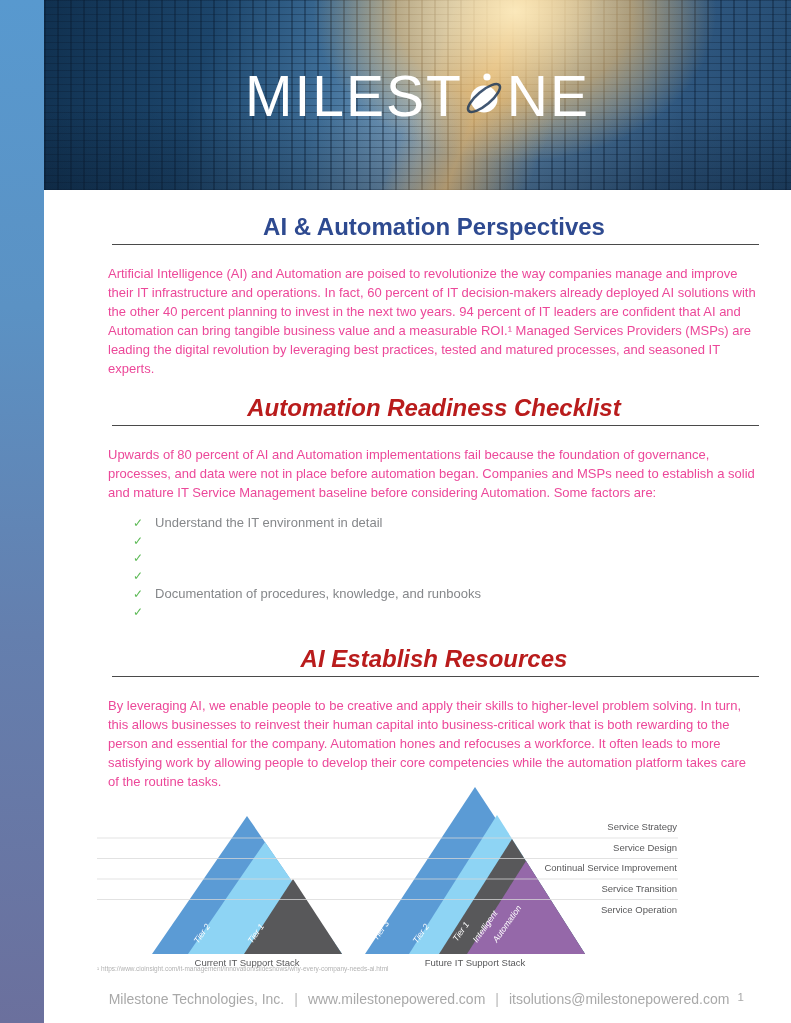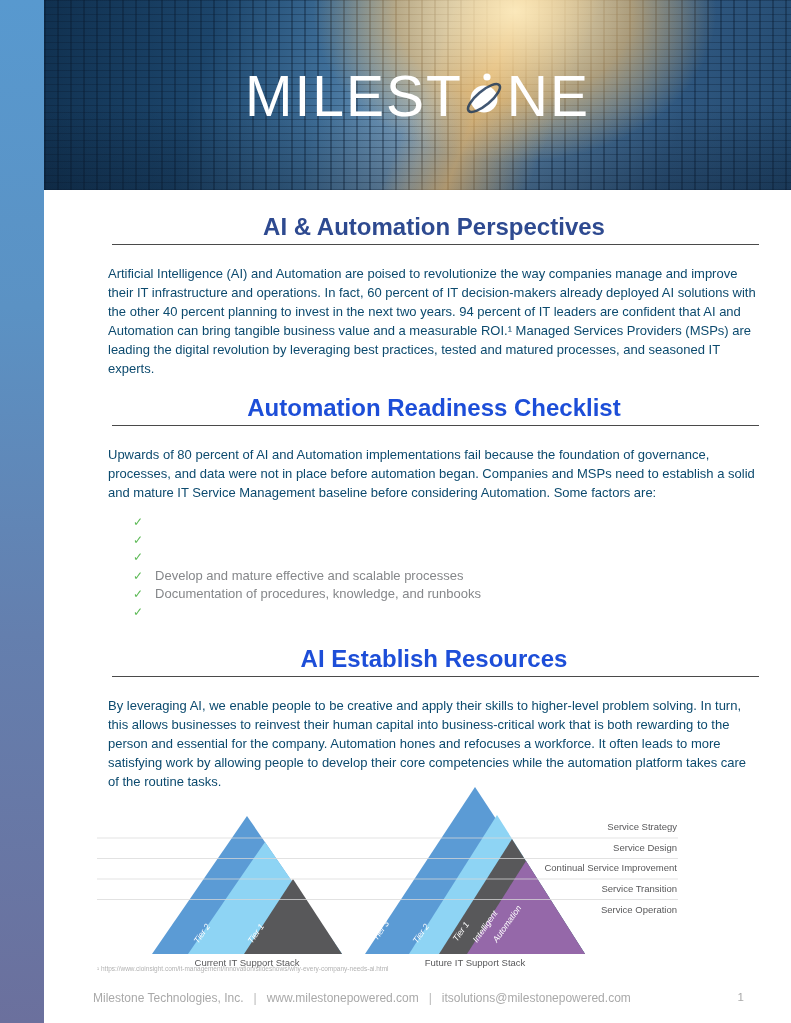--- a/index.html
+++ b/index.html
@@ -30,47 +30,47 @@
   }
   .logo .logo-o{margin:0 1px;}
   
   .content{position:absolute;left:93px;top:190px;width:652px;margin-left:15px;}
   h1{
     margin:24px 0 0 0;text-align:center;
     font-size:24px;font-weight:bold;color:#2e4a90;line-height:26px;
   }
   h2{
     margin:17px 0 0 0;text-align:center;
-    font-size:24px;font-weight:bold;color:#1d4ed8;line-height:26px;
+    font-size:24px;font-weight:bold;color:#b91c1c;line-height:26px;font-style:italic;
   }
   h2.second{margin-top:25px;}
   .rule{height:1px;background:#4a4a4a;margin:4px 0 0 4px;width:647px;}
   p.body{
-    margin:19px 0 0 0;font-size:13px;line-height:19px;color:#0c4a6e;width:652px;
+    margin:19px 0 0 0;font-size:13px;line-height:19px;color:#ec4899;width:652px;
   }
   ul.checklist{
     list-style:none;margin:12px 0 0 0;padding:0 0 0 25px;
   }
   ul.checklist li{
     display:flex;align-items:baseline;gap:12px;
     font-size:13px;line-height:17.5px;color:#85878a;
   }
   ul.checklist .check{color:#5fbb58;font-size:12px;}
   
   .diagram{position:absolute;left:0;top:780px;width:791px;height:195px;}
   .diagram text{font-family:"Liberation Sans",sans-serif;}
   .svc-label{font-size:9.5px;fill:#58585a;}
   .tier-label{font-size:8.5px;fill:#ffffff;font-style:italic;}
   .cap-label{font-size:9.5px;fill:#58585a;}
   .footnote{
     position:absolute;left:97px;top:965px;font-size:6.5px;color:#b2b2b2;
   }
   .footer{
-    position:absolute;left:93px;top:991px;width:652px;text-align:left;
-    font-size:12px;color:#a9a9a9;
+    position:absolute;left:93px;top:991px;width:652px;text-align:center;
+    font-size:14px;color:#a9a9a9;
   }
   .footer .sep{padding:0 10px;color:#b8b8b8;}
   .pagenum{
     position:absolute;right:47px;top:991px;font-size:11.5px;color:#a9a9a9;
   }
 </style>
 </head>
 <body>
 
 <div class="page">
@@ -94,30 +94,30 @@
     <div class="rule"></div>
     <p class="body">Artificial Intelligence (AI) and Automation are poised to revolutionize the way companies manage and improve their IT infrastructure and operations. In fact, 60 percent of IT decision-makers already deployed AI solutions with the other 40 percent planning to invest in the next two years. 94 percent of IT leaders are confident that AI and Automation can bring tangible business value and a measurable ROI.¹ Managed Services Providers (MSPs) are leading the digital revolution by leveraging best practices, tested and matured processes, and seasoned IT experts.</p>
 
     <h2>Automation Readiness Checklist</h2>
     <div class="rule"></div>
     <p class="body">Upwards of 80 percent of AI and Automation implementations fail because the foundation of governance, processes, and data were not in place before automation began. Companies and MSPs need to establish a solid and mature IT Service Management baseline before considering Automation. Some factors are:</p>
 
     <ul class="checklist">
       <li>
         <span class="check">✓</span>
+        <span>Understand the IT environment in detail</span>
       </li>
       <li>
         <span class="check">✓</span>
       </li>
       <li>
         <span class="check">✓</span>
       </li>
       <li>
         <span class="check">✓</span>
-        <span>Develop and mature effective and scalable processes</span>
       </li>
       <li>
         <span class="check">✓</span>
         <span>Documentation of procedures, knowledge, and runbooks</span>
       </li>
       <li>
         <span class="check">✓</span>
       </li>
     </ul>
 

